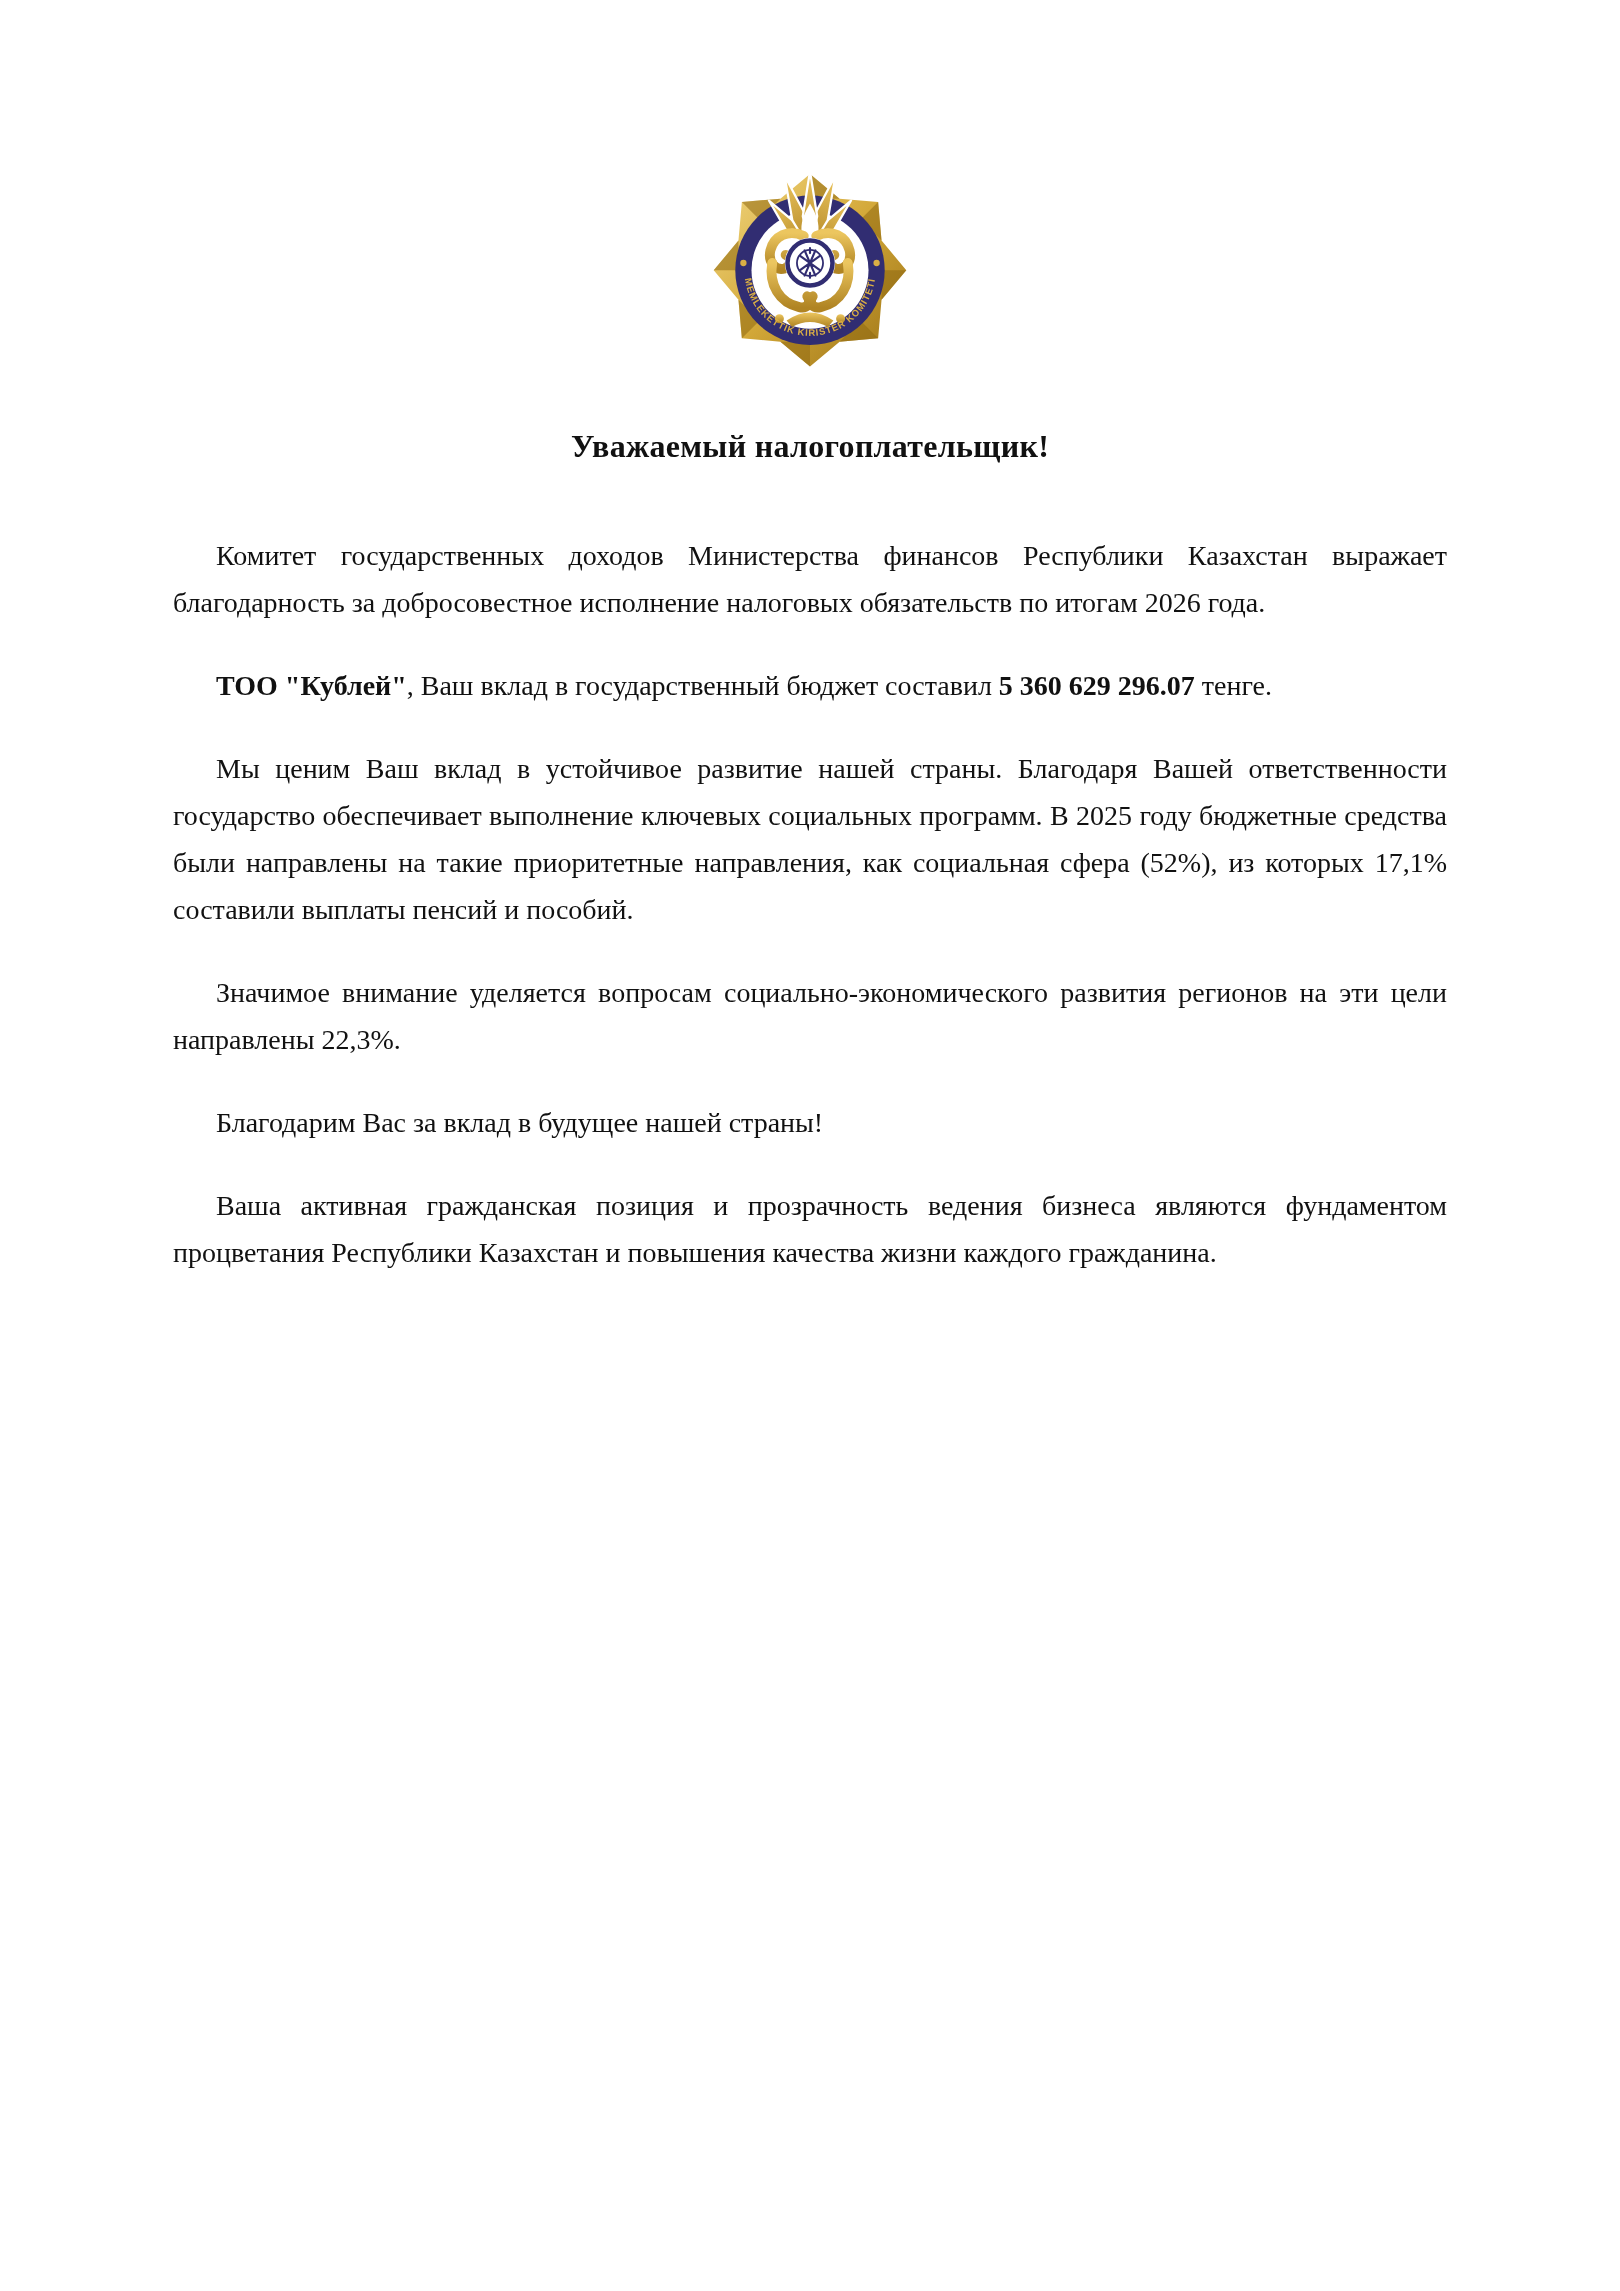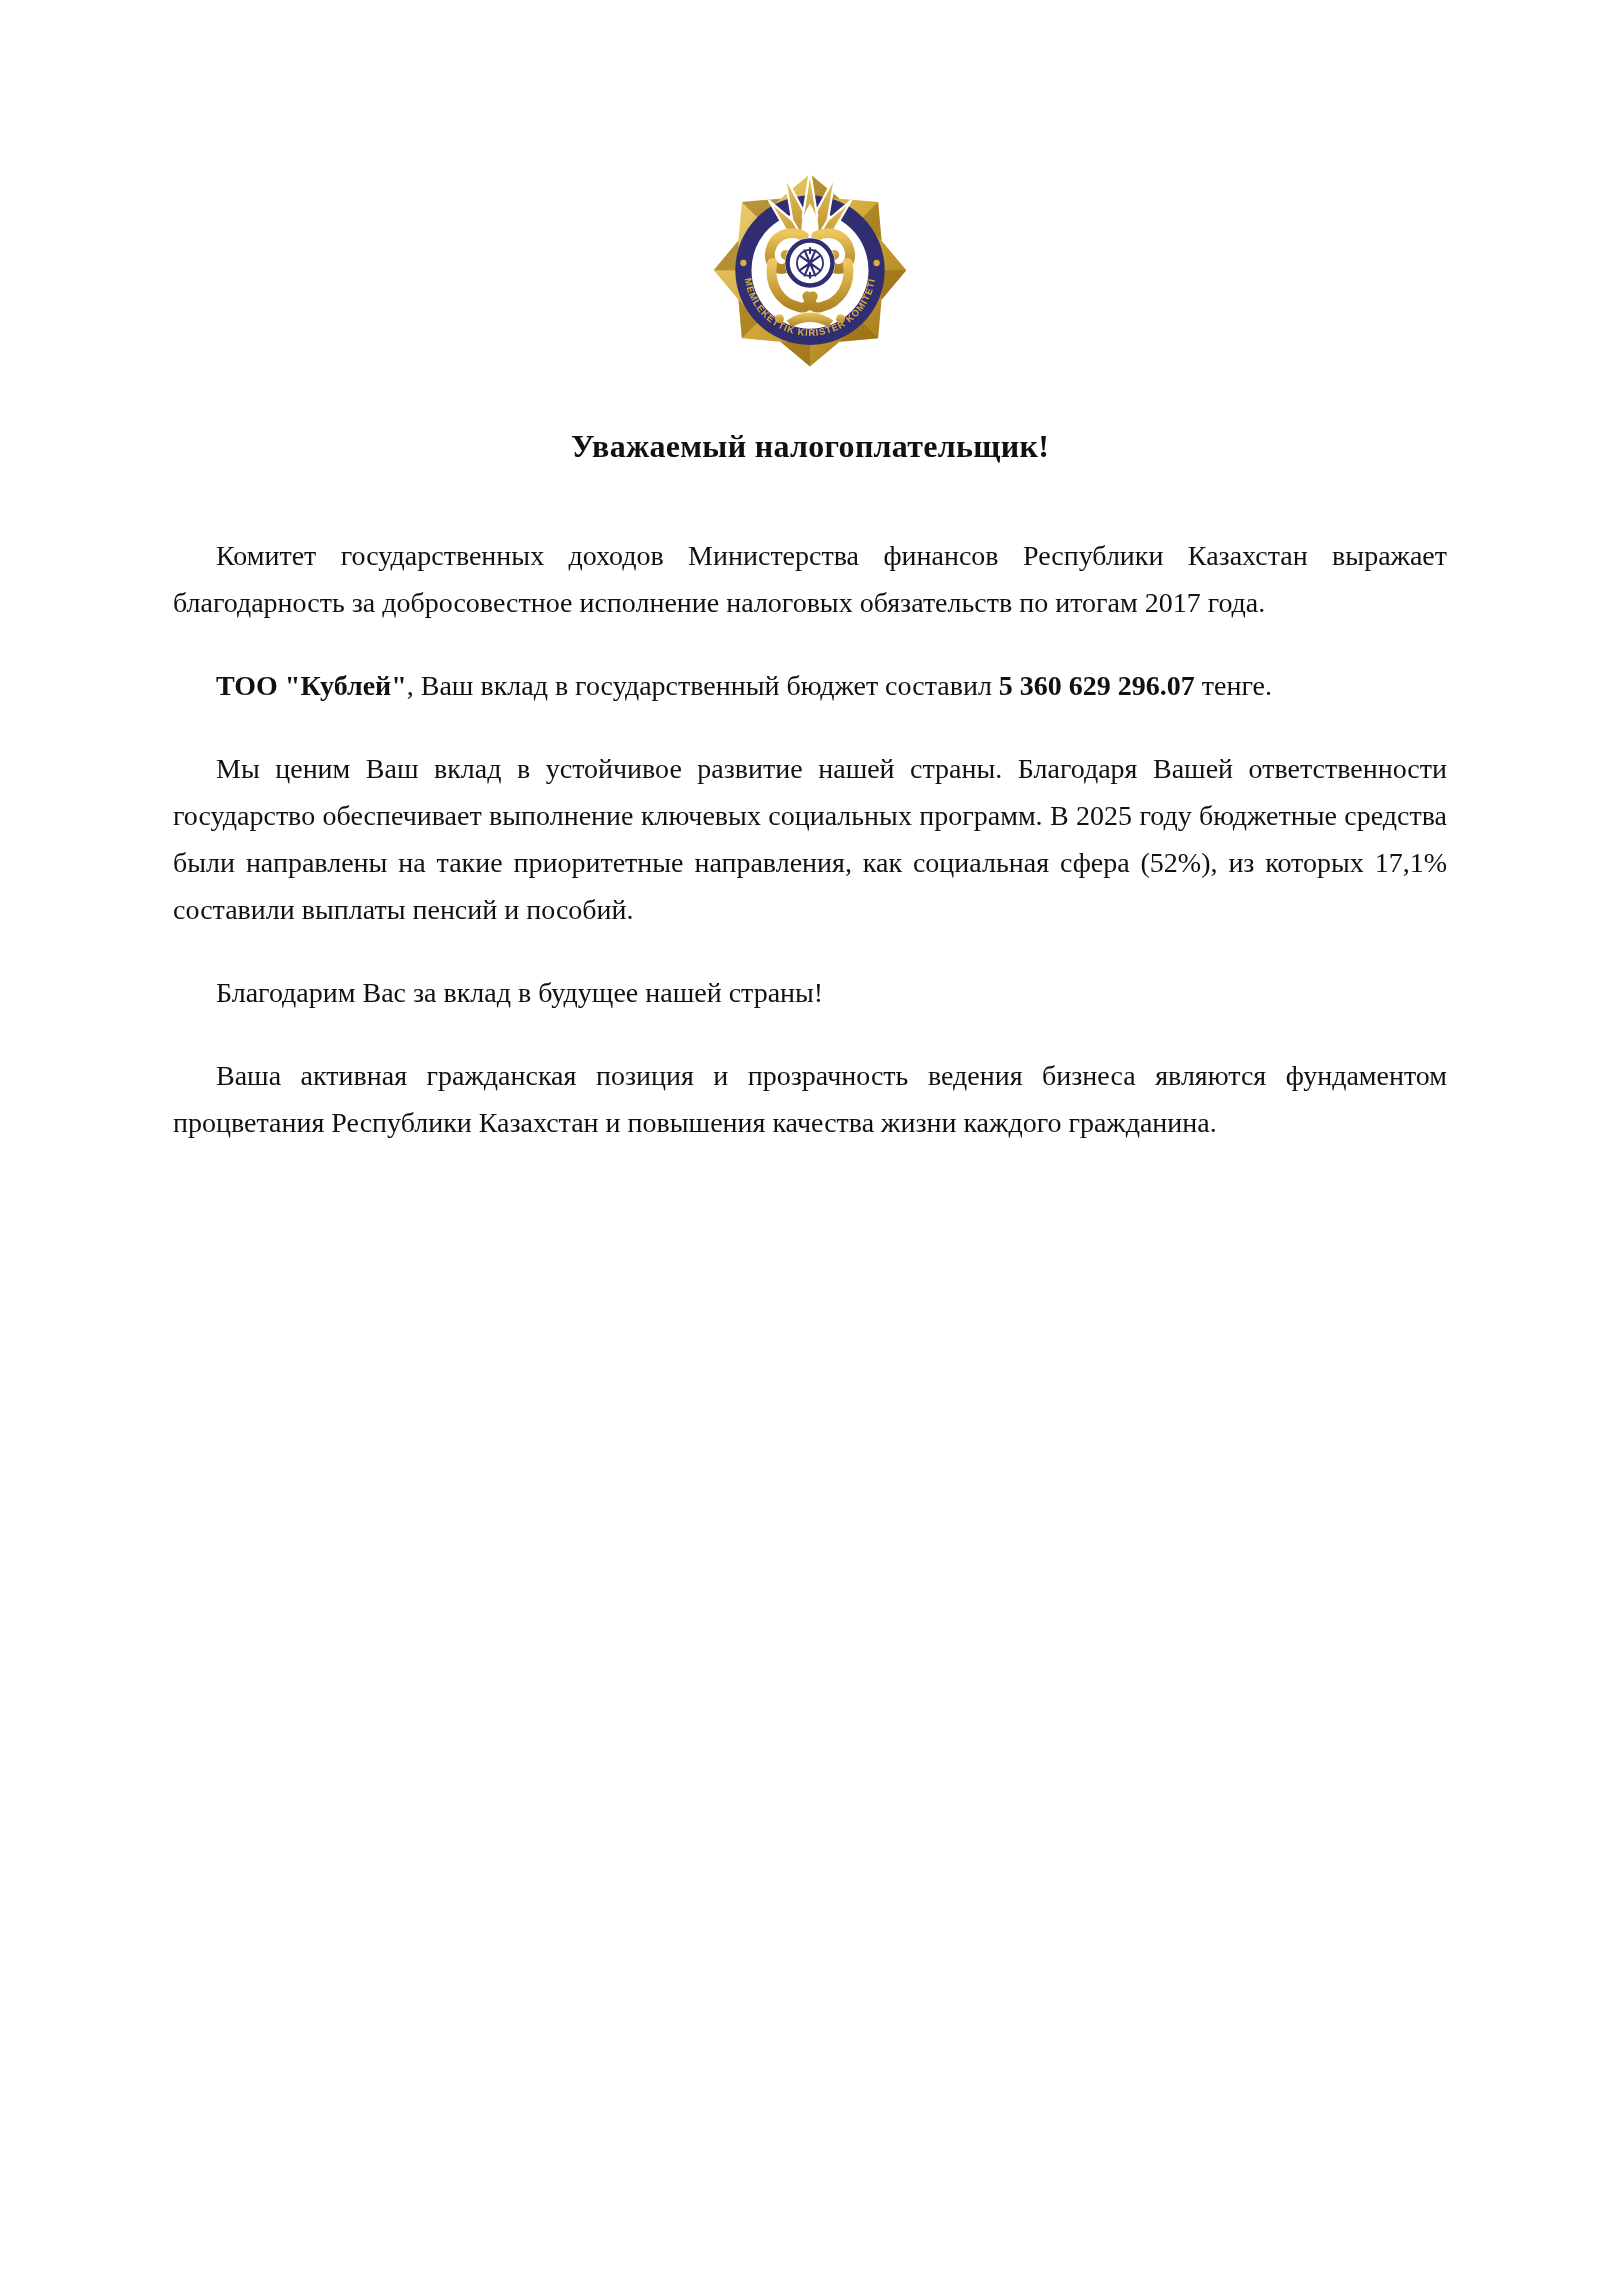--- a/index.html
+++ b/index.html
@@ -100,26 +100,27 @@
       <text class="emblem-text" font-size="10.5" letter-spacing="1" fill="#d9ae45">
         <textPath href="#ringTextPath" startOffset="50%" text-anchor="middle">MEMLEKETTIK KIRISTER KOMITETI</textPath>
       </text>
       <circle cx="36" cy="110" r="3.5" fill="#d9ae45"></circle>
       <circle cx="184" cy="110" r="3.5" fill="#d9ae45"></circle>
     </svg>
   </div>
 
   <h1 class="doc-title">Уважаемый налогоплательщик!</h1>
 
-  <p class="para"><span>Комитет государственных доходов Министерства финансов Республики Казахстан выражает благодарность за добросовестное исполнение налоговых обязательств по итогам 2017 года.</span></p>
+  <p class="para"><span>Комитет государственных доходов Министерства финансов Республики Казахстан выражает благодарность за добросовестное исполнение налоговых обязательств по итогам 2026 года.</span></p>
 
   <p class="para"><strong>ТОО "Кублей"</strong><span>, Ваш вклад в государственный бюджет составил </span><strong>5 360 629 296.07</strong><span> тенге.</span></p>
 
   <p class="para"><span>Мы ценим Ваш вклад в устойчивое развитие нашей страны. Благодаря Вашей ответственности государство обеспечивает выполнение ключевых социальных программ. В 2025 году бюджетные средства были направлены на такие приоритетные направления, как социальная сфера (52%), из которых 17,1% составили выплаты пенсий и пособий.</span></p>
 
+  <p class="para"><span>Значимое внимание уделяется вопросам социально-экономического развития регионов на эти цели направлены 22,3%.</span></p>
 
 
 
   <p class="para"><span>Благодарим Вас за вклад в будущее нашей страны!</span></p>
 
   <p class="para"><span>Ваша активная гражданская позиция и прозрачность ведения бизнеса являются фундаментом процветания Республики Казахстан и повышения качества жизни каждого гражданина.</span></p>
 
 </main>
 
 

